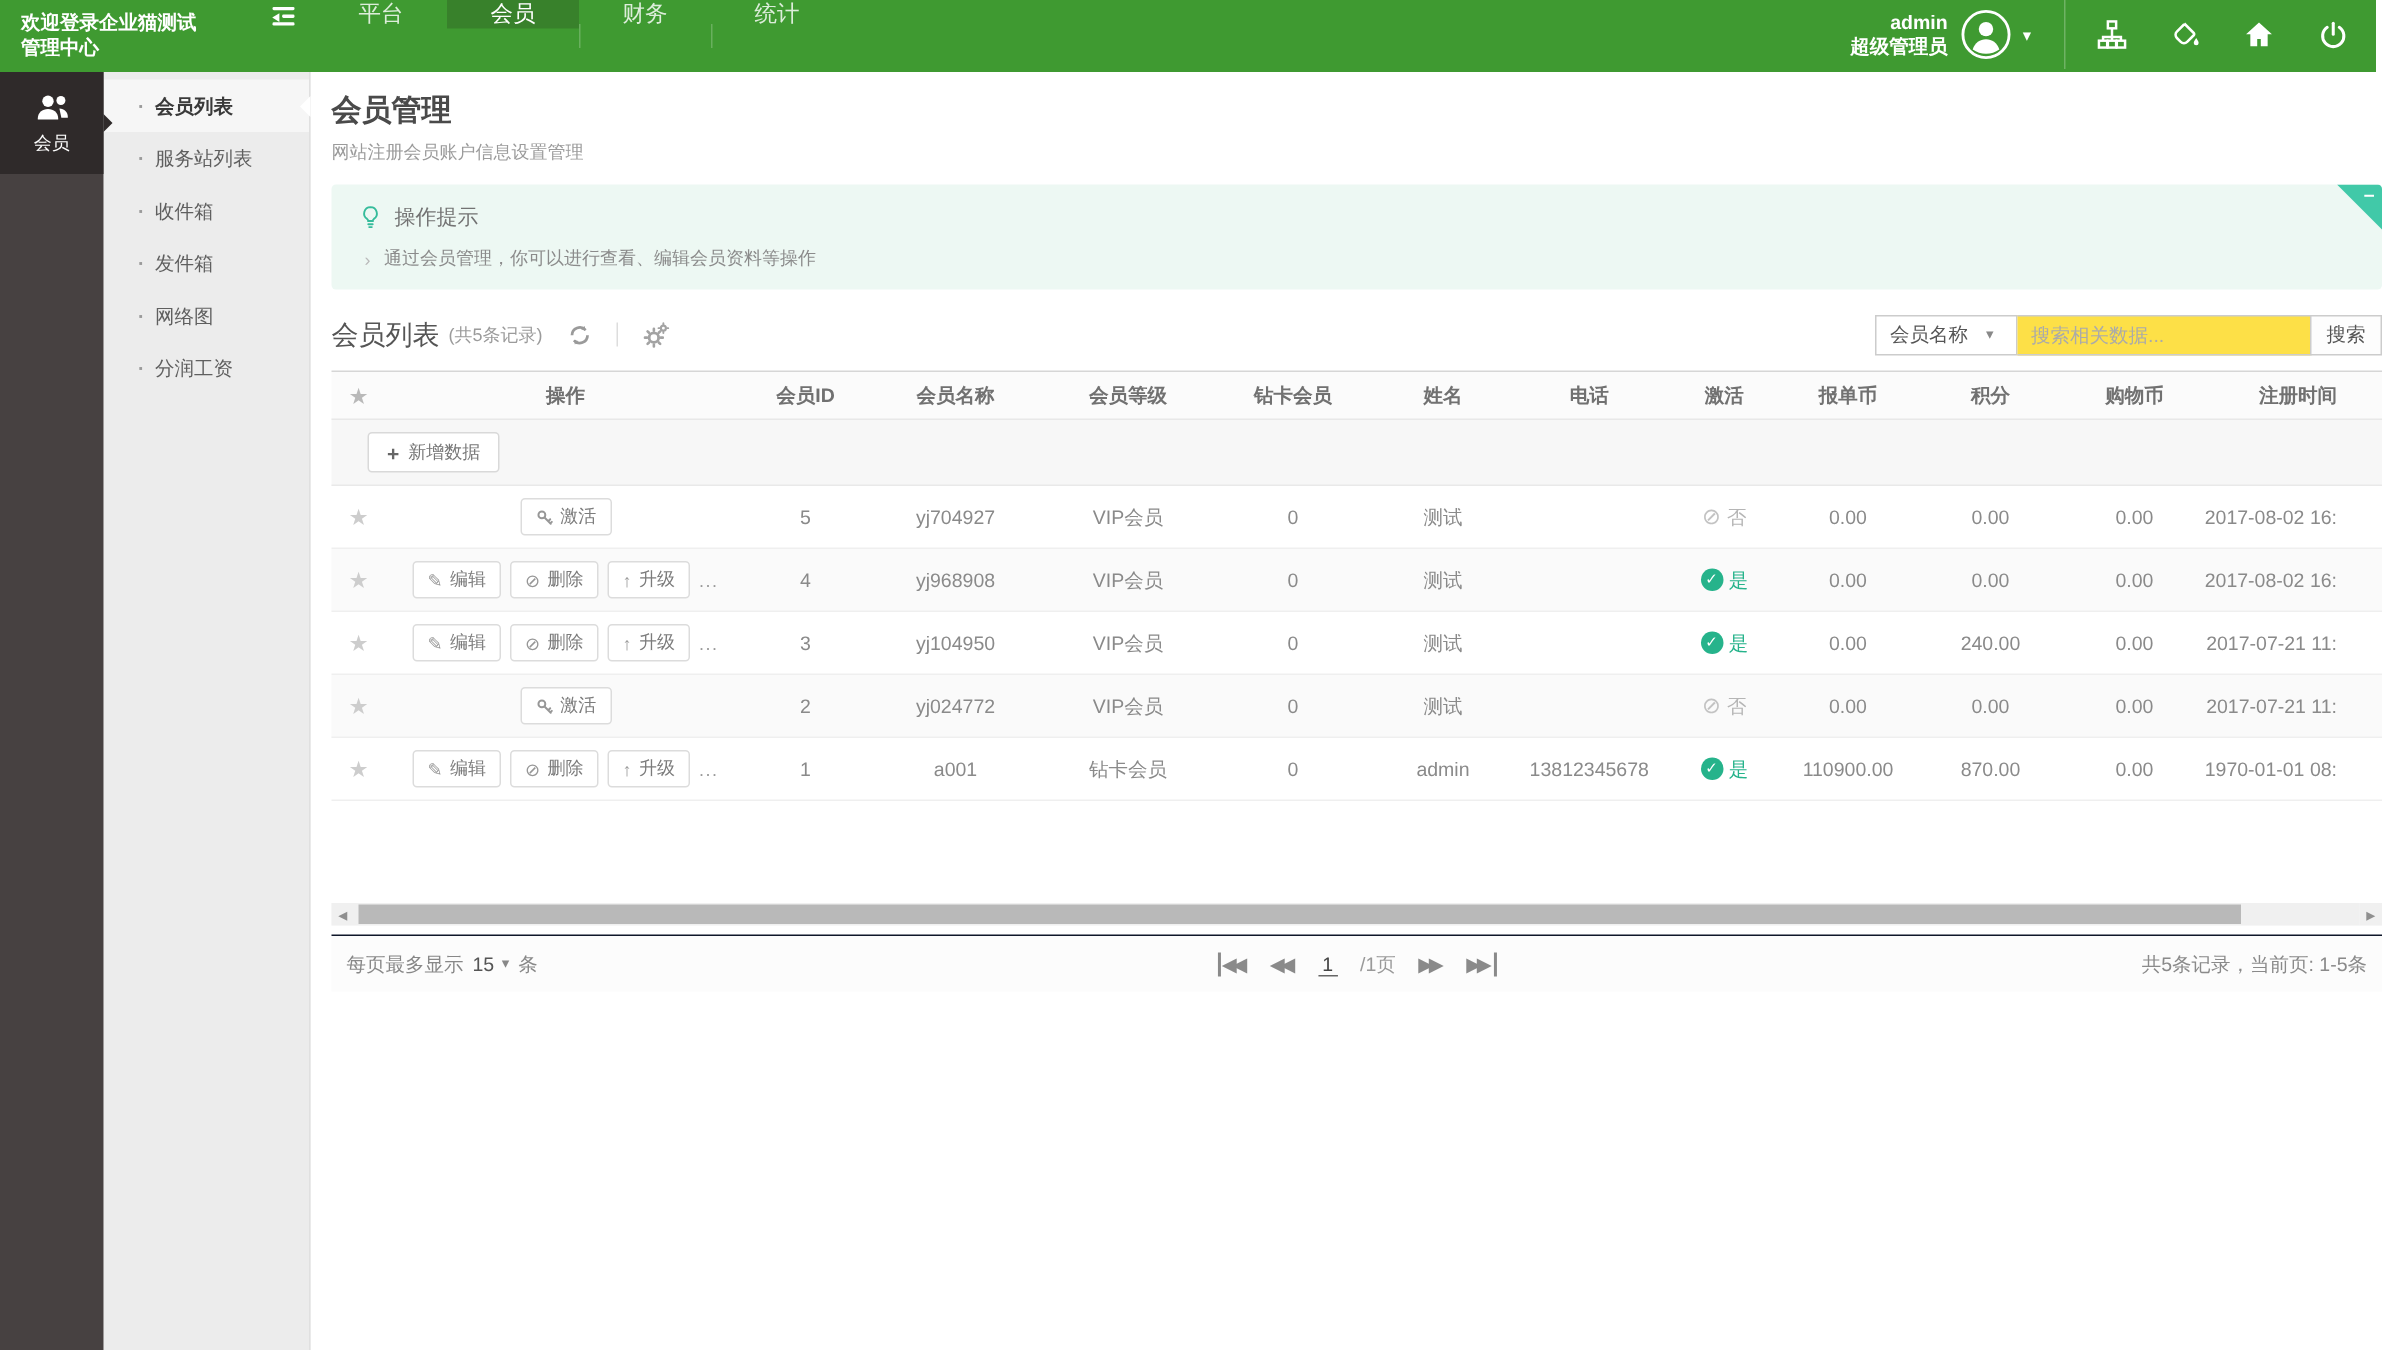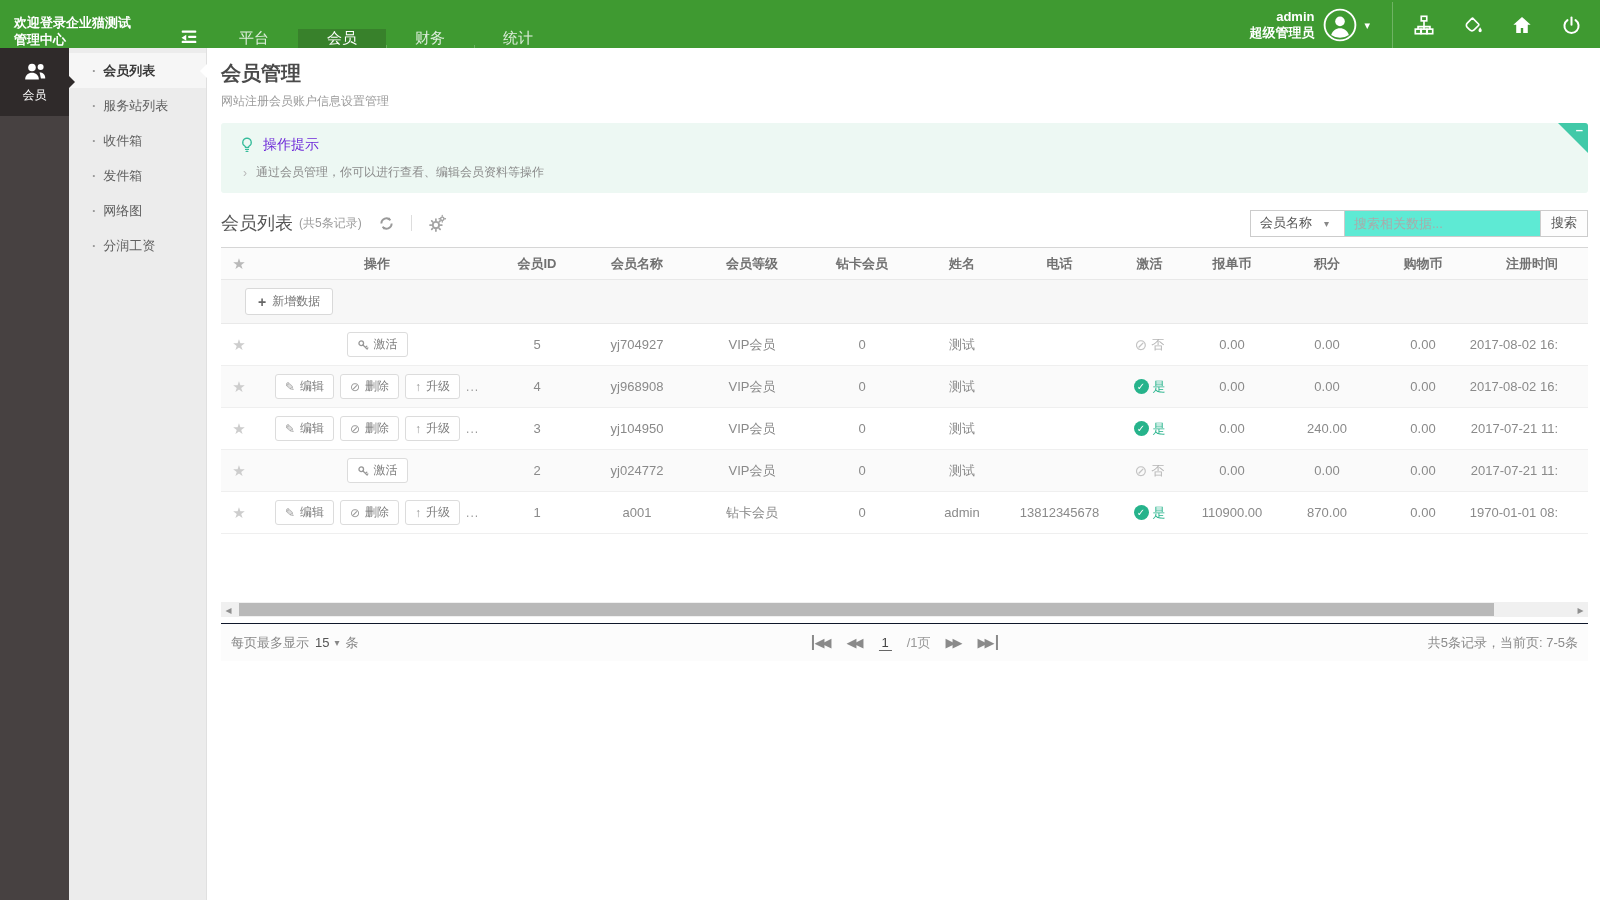--- a/index.html
+++ b/index.html
@@ -1,21 +1,21 @@
 <!DOCTYPE html>
 <html><head>
 <meta charset="utf-8">
 <style>
   * { margin:0; padding:0; box-sizing:border-box; }
   html,body { width:1600px; height:900px; }
   body { font-family:"Liberation Sans","DejaVu Sans",sans-serif; background:#fff; overflow:hidden; }
   .app { position:relative; width:1600px; height:900px; background:#fff; }
 
   
-  .topbar { position:absolute; top:0; left:0; right:0; height:48px; background:#3f9a31; display:flex; align-items:flex-end; color:#fff; z-index:30; }
+  .topbar { position:absolute; top:0; left:0; right:16px; height:48px; background:#3f9a31; display:flex; align-items:flex-start; color:#fff; z-index:30; }
   .brand { padding:6px 0 0 14px; width:168px; font-size:13px; font-weight:bold; line-height:17px; color:#fff; }
   .toggle-btn { width:42px; display:flex; align-items:center; justify-content:center; cursor:pointer; }
   .nav { display:flex; align-items:stretch; }
   .nav-tab { position:relative; padding:0 29px; display:flex; align-items:center; font-size:15px; color:rgba(255,255,255,.82); cursor:pointer; }
   .nav-tab:before { content:""; position:absolute; left:0; top:16px; height:16px; width:1px; background:rgba(255,255,255,.22); }
   .nav-tab:first-child:before { display:none; }
   .nav-tab.active { background:#38812b; color:#fff; }
   .nav-tab.active:before { display:none; }
   .topbar-right { margin-left:auto; display:flex; align-items:center; padding-right:18px; }
   .user-text { text-align:right; font-size:13px; font-weight:bold; line-height:16px; margin-right:9px; }
@@ -37,36 +37,36 @@
   .submenu-item.active:after { content:""; position:absolute; right:-1px; top:50%; margin-top:-7px; border:7px solid transparent; border-left-width:0; border-right:7px solid #ffffff; }
 
   
   .main { position:absolute; top:48px; left:208px; right:0; bottom:0; background:#fff; padding:0 12px 0 13px; overflow:hidden; }
   .page-head { padding-top:12px;font-family:Liberation Serif, serif; }
   .page-title { font-size:20px; color:#4a4a4a; font-weight:bold; }
   .page-subtitle { font-size:12px; color:#9b9b9b; margin-top:6px; }
 
   .tips { position:relative; margin-top:13px; background:#edf8f3; border-radius:3px; padding:13px 18px 12px; overflow:hidden; }
   .tips-title-row { display:flex; align-items:center; gap:8px; }
-  .tips-title { color:#6d28d9; font-size:14px; }
+  .tips-title { color:#737373; font-size:14px; }
   .tip-line { display:flex; align-items:center; font-size:12px; color:#8b8b8b; margin-top:10px; padding-left:4px; }
   .tip-line:before { content:"›"; color:#b9b9b9; margin-right:9px; font-size:12px; }
   .fold { position:absolute; top:0; right:0; width:0; height:0; border-left:30px solid transparent; border-top:30px solid #41c9a8; cursor:pointer; }
   .fold-minus { position:absolute; top:0px; right:5px; color:#fff; font-size:13px; font-weight:bold; cursor:pointer; line-height:14px; }
 
   
   .toolbar { margin-top:15px; display:flex; align-items:center; height:30px; }
   .list-title { font-size:18px; color:#555; }
   .record-count { font-size:12px; color:#9b9b9b; margin-left:6px; }
   .tool-icon { margin-left:16px; cursor:pointer; display:flex; align-items:center; }
   .tool-sep { width:1px; height:16px; background:#ddd; margin-left:16px; }
   .toolbar-right { margin-left:auto; display:flex; align-items:center; }
   .search-select { height:27px; border:1px solid #ccc; background:#fff; display:flex; align-items:center; padding:0 9px; font-size:13px; color:#555; cursor:pointer; min-width:95px; }
   .search-select .caret { margin-left:12px; color:#888; font-size:10px; }
-  .search-input { height:27px; width:196px; border:1px solid #ccc; border-left:none; padding:0 9px; font-size:13px; color:#555; outline:none; background:#5eead4; }
+  .search-input { height:27px; width:196px; border:1px solid #ccc; border-left:none; padding:0 9px; font-size:13px; color:#555; outline:none; background:#fde047; }
   .search-input::placeholder { color:#aaa; }
   .search-btn { height:27px; border:1px solid #ccc; border-left:1px solid #ccc; margin-left:-1px; background:#fdfdfd; font-size:13px; color:#555; padding:0 10px; cursor:pointer; font-family:inherit; }
 
   
   .grid { margin-top:9px; border-top:1px solid #d6d6d6; }
   .trow { display:flex; align-items:stretch; }
   .cell { display:flex; align-items:center; justify-content:center; font-size:13px; color:#8a8a8a; white-space:nowrap; overflow:hidden; }
   .thead { height:32px; background:#fbfbfb; border-bottom:1px solid #e8e8e8; }
   .thead .cell { color:#717171; font-weight:bold; }
   .addrow { background:#f7f7f7; border-bottom:1px solid #e9e9e9; padding:8px 0 8px 24px; }
@@ -512,17 +512,17 @@
         <span>条</span>
       </div>
       <div class="pager">
         <span class="pg-ico pg-first">◀◀</span>
         <span class="pg-ico">◀◀</span>
         <span class="pg-current">1</span>
         <span class="pg-total">/1页</span>
         <span class="pg-ico">▶▶</span>
         <span class="pg-ico pg-last">▶▶</span>
       </div>
-      <span class="foot-summary">共5条记录，当前页: 7-5条</span>
+      <span class="foot-summary">共5条记录，当前页: 1-5条</span>
     </div>
 
   </main>
 </div>
 
 </body></html>

